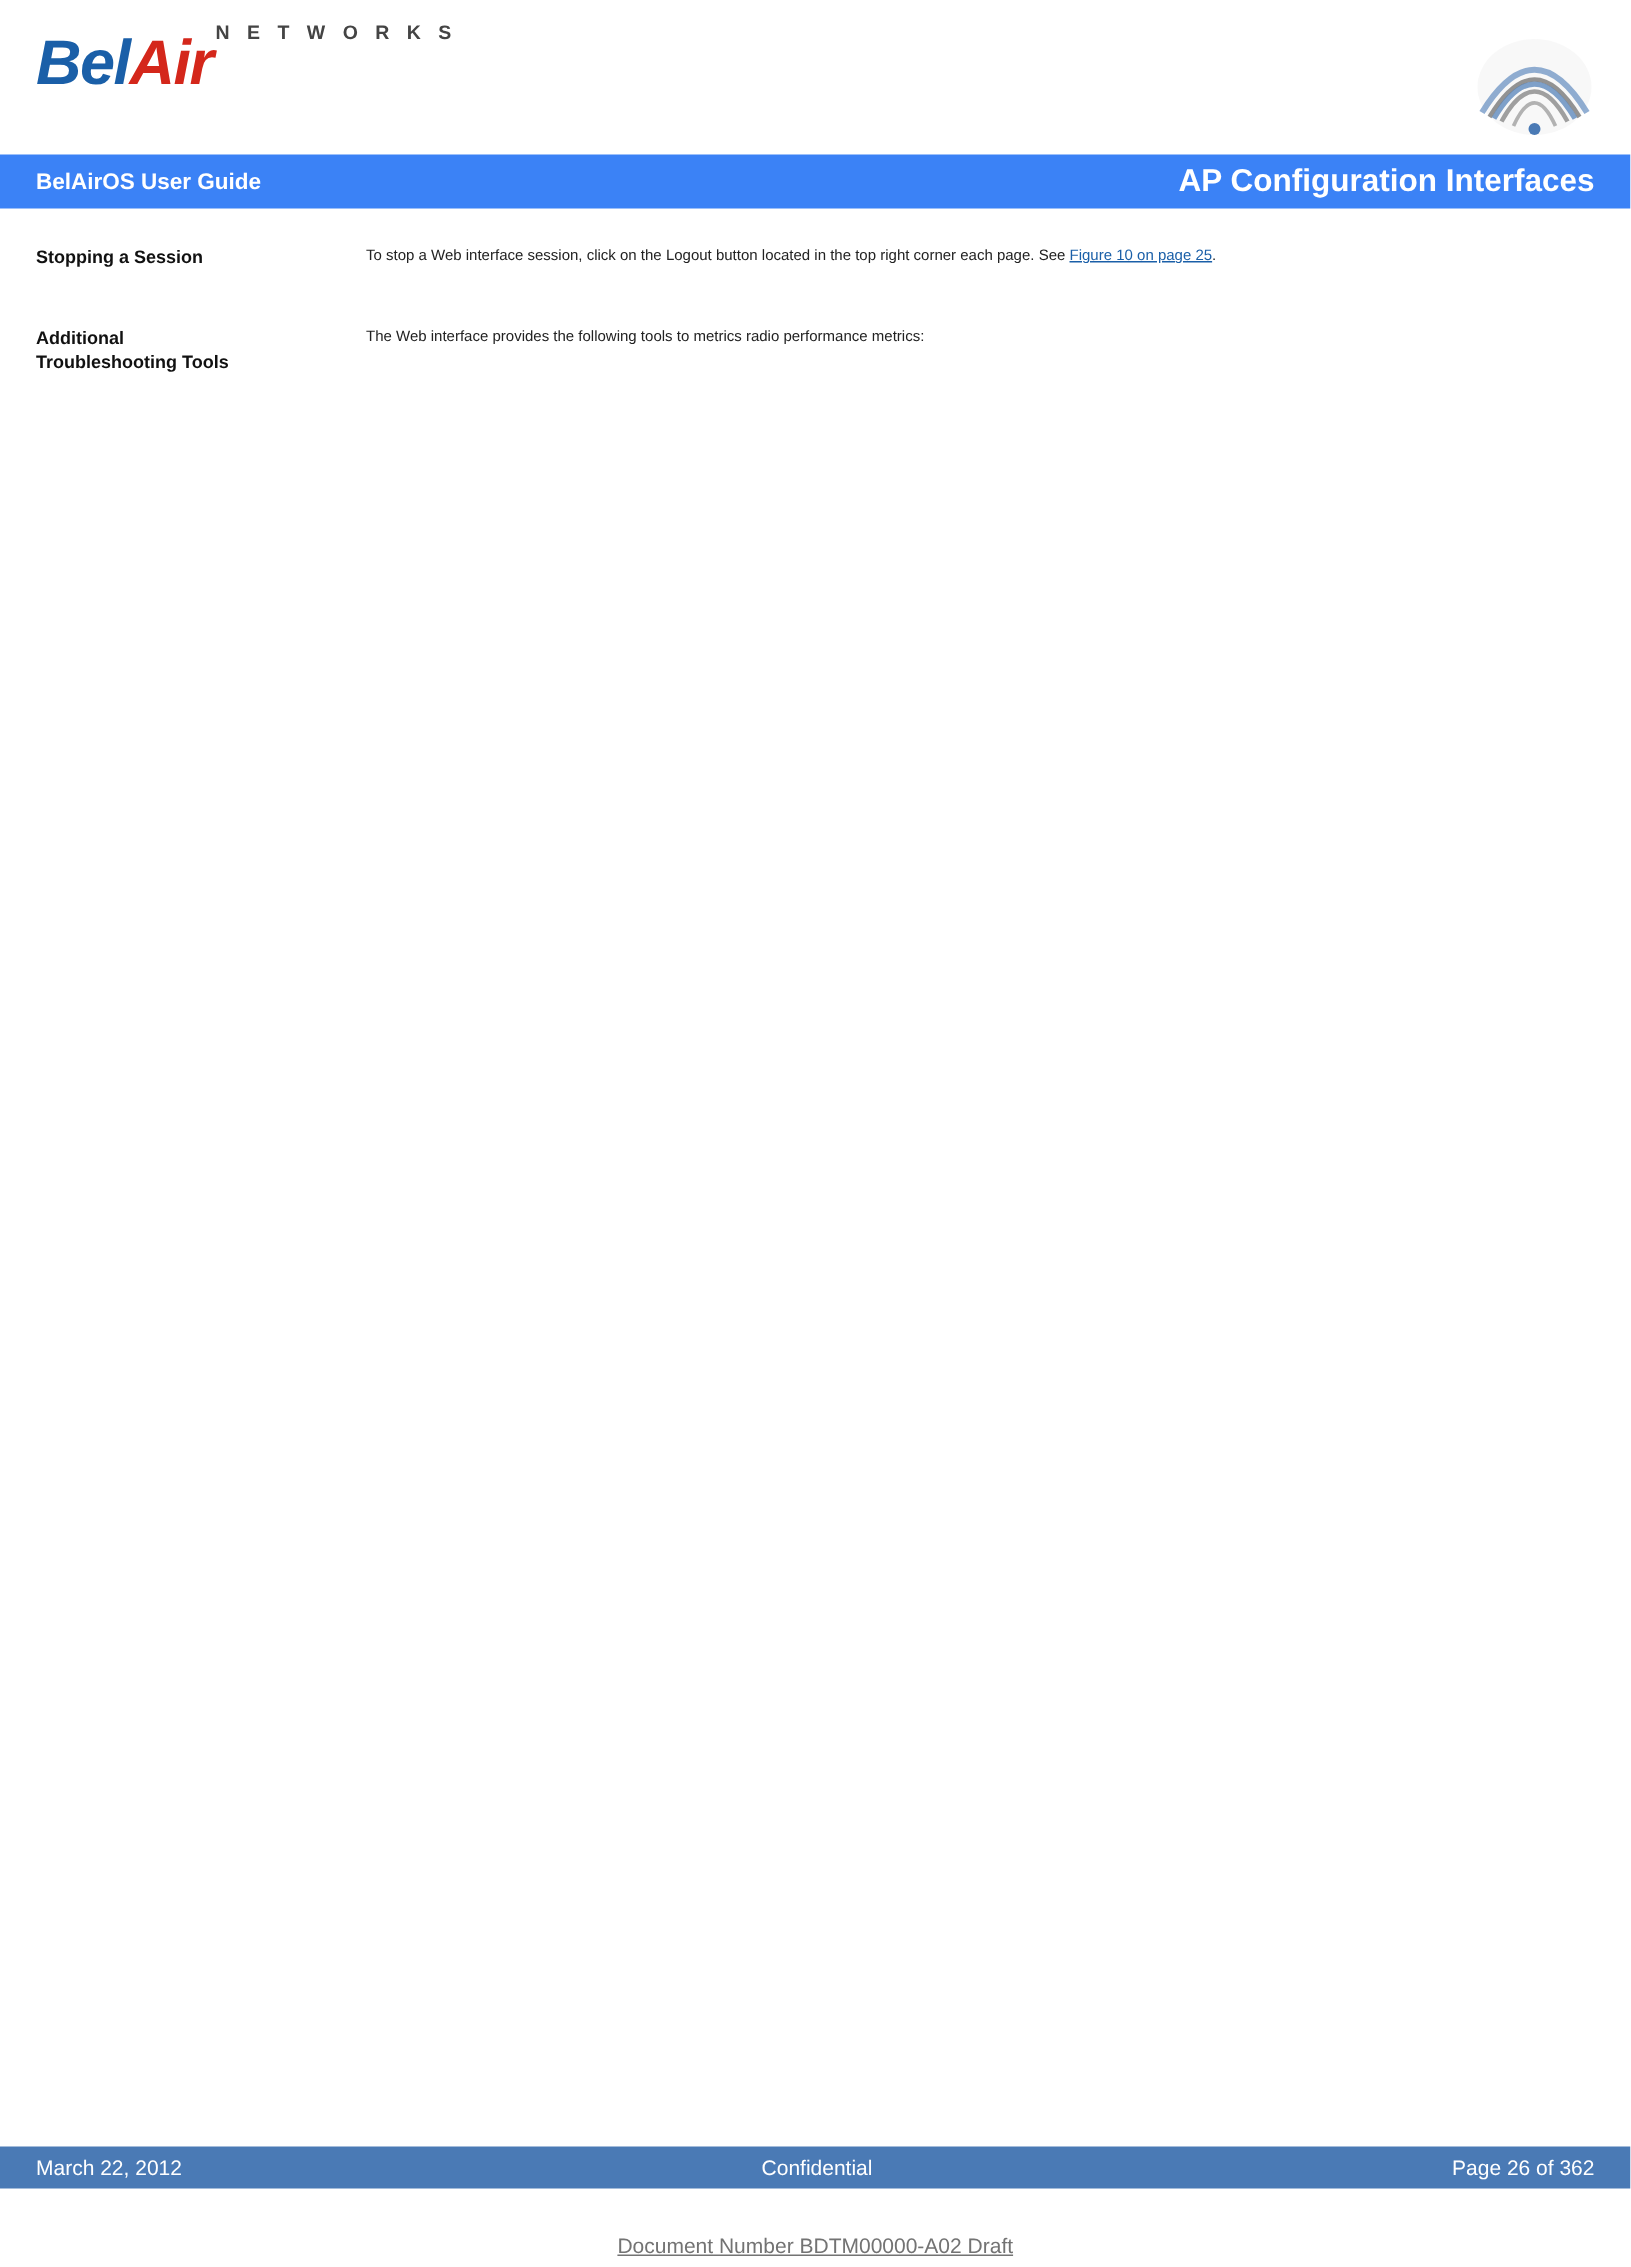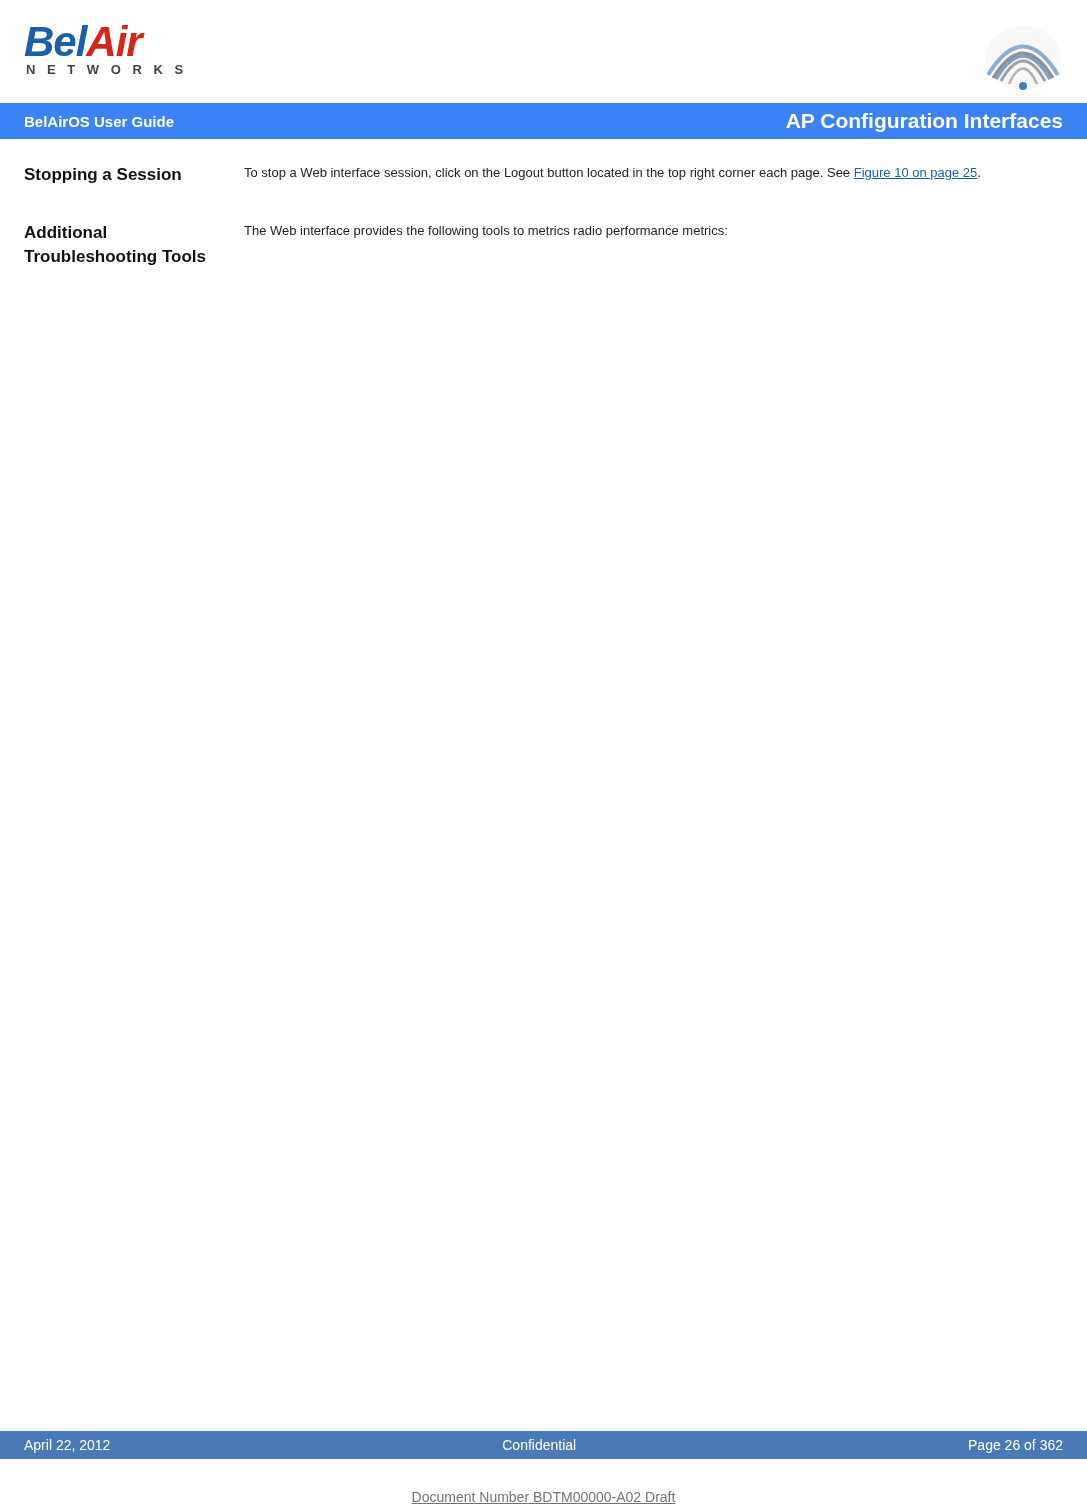--- a/index.html
+++ b/index.html
@@ -22,21 +22,21 @@
     .header {
       display: flex;
       justify-content: space-between;
       align-items: flex-start;
       padding: 18px 24px 10px 24px;
       border-bottom: none;
     }
 
     .logo-area {
       display: flex;
-      flex-direction: column;
+      flex-direction: row;
       text-align: right;
     }
 
     .logo-belair {
       display: flex;
       align-items: baseline;
       gap: 0;
     }
 
     .logo-bel {
@@ -100,30 +100,30 @@
     .section {
       display: flex;
       gap: 0;
       margin-bottom: 28px;
     }
 
     .section-title {
       width: 220px;
       min-width: 220px;
       font-weight: bold;
-      font-size: 17px;
+      font-size: 12px;
       color: #111;
       padding-right: 18px;
       padding-top: 0;
       line-height: 1.4;
     }
 
     .section-body {
       flex: 1;
-      font-size: 13px;
+      font-size: 10px;
       color: #222;
       line-height: 1.55;
     }
 
     .section-body p {
       margin-bottom: 10px;
     }
 
     .section-body ul {
       margin: 8px 0 12px 0;
@@ -234,18 +234,18 @@
       <p>The Web interface provides the following tools to metrics radio performance metrics:</p>
       <ul>
       </ul>
     </div>
   </div>
 
 </div>
 
 <div class="footer">
   <div class="footer-bar">
-    <span>April 22, 2012</span>
+    <span>March 22, 2012</span>
     <span class="footer-center">Confidential</span>
     <span>Page 26 of 362</span>
   </div>
   <div class="footer-doc">Document Number BDTM00000-A02 Draft</div>
 </div>
 
 </body></html>

